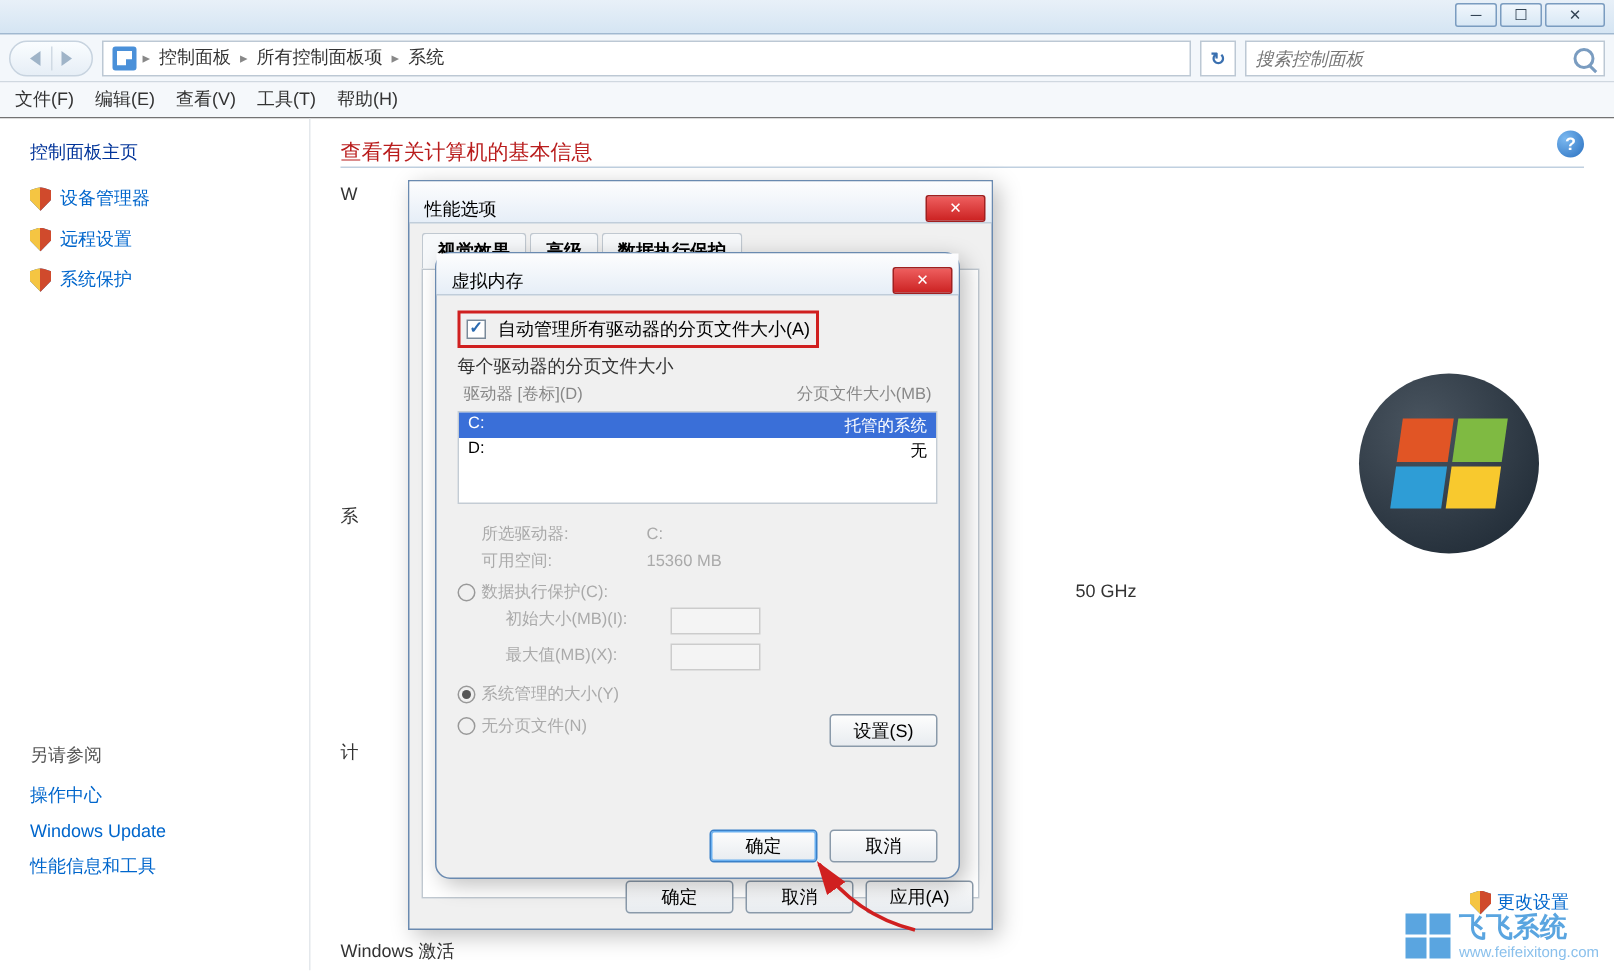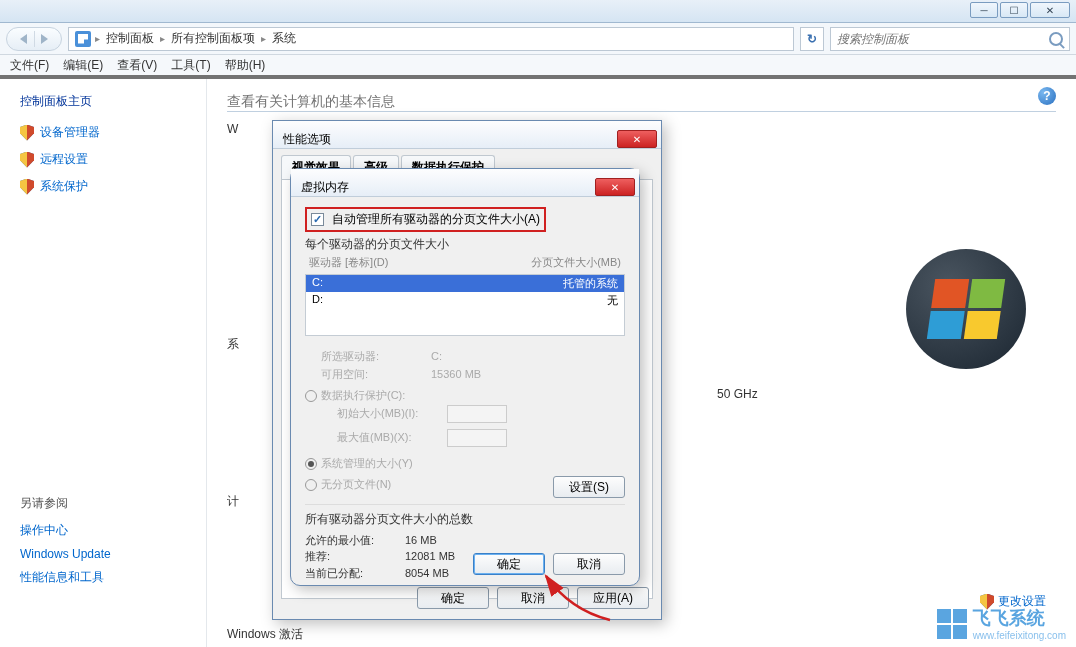--- a/index.html
+++ b/index.html
@@ -23,36 +23,36 @@
 .bc-icon::after{content:"";position:absolute;inset:3px;background:#fff;clip-path:polygon(0 0,100% 0,100% 60%,60% 60%,60% 100%,0 100%);}
 .bc-sep { color:#888; font-size:10px; }
 .bc-item { color:#333; padding:0 2px; }
 .refresh-btn{width:24px;height:24px;border:1px solid #bcc8d4;background:#fff;display:flex;align-items:center;justify-content:center;color:#3a70b0;font-weight:bold;}
 .searchbox { width:240px; height:24px; border:1px solid #bcc8d4; background:#fff; display:flex; align-items:center; padding:0 6px; position:relative;}
 .searchbox input{border:none;outline:none;flex:1;font-size:12px;color:#999;font-style:italic;}
 .search-icon{width:14px;height:14px;border:2px solid #7a9cc0;border-radius:50%;position:relative;}
 .search-icon::after{content:"";position:absolute;width:6px;height:2px;background:#7a9cc0;transform:rotate(45deg);bottom:-3px;right:-4px;}
 
 
-.menubar { height:24px; display:flex; align-items:center; padding:0 10px; gap:14px; border-bottom:4px solid #737373; background:#f5f8fb; }
+.menubar { height:24px; display:flex; align-items:center; padding:0 10px; gap:14px; border-bottom:1px solid #737373; background:#f5f8fb; }
 .menu-item { color:#333; cursor:pointer; }
 
 
 .main { display:flex; height: calc(647px - 23px - 32px - 24px); position:relative; }
 .sidebar { width:206px; background:#fff; padding:14px 0 14px 20px; }
 .sidebar-title { color:#003399; font-size:12px; margin-bottom:14px; }
 .side-link { display:flex; align-items:center; gap:6px; margin-bottom:10px; color:#0066cc; cursor:pointer; }
 .shield-icon{width:14px;height:16px;display:inline-block;background:#3a70b0;clip-path:polygon(50% 0,100% 15%,100% 55%,50% 100%,0 55%,0 15%);position:relative;}
 .shield-icon::after{content:"";position:absolute;inset:0;background:linear-gradient(90deg,#f5c542 50%,#d04a2c 50%);}
 .side-see-also{margin-top:300px;color:#555;}
 .side-see-also .hdr{color:#555;margin-bottom:10px;}
 .side-see-also a{display:block;color:#0066cc;margin-bottom:8px;cursor:pointer;}
 
 .content { flex:1; background:#fff; padding:14px 20px; position:relative; border-left:1px solid #e4e8ec;}
-.content-title{color:#737373;font-size:14px;border-bottom:1px solid #c0d0e0;padding-bottom:0;margin-bottom:10px;}
+.content-title{color:#b91c1c;font-size:14px;border-bottom:1px solid #c0d0e0;padding-bottom:0;margin-bottom:10px;}
 .freq-label{position:absolute;left:720px;top:380px;color:#333;}
 .change-settings{position:absolute;right:30px;top:514px;display:flex;align-items:center;gap:4px;color:#0066cc;cursor:pointer;}
 .help-icon{width:18px;height:18px;border-radius:50%;background:radial-gradient(circle at 30% 30%,#7ab8f0,#2a70c0);color:#fff;display:flex;align-items:center;justify-content:center;font-weight:bold;position:absolute;right:20px;top:8px;cursor:pointer;}
 .win-logo{position:absolute;right:50px;top:170px;width:120px;height:120px;border-radius:50%;background:radial-gradient(circle at 35% 30%,#4a5560,#1a2530);display:flex;align-items:center;justify-content:center;}
 .win-flag{width:70px;height:60px;display:grid;grid-template-columns:1fr 1fr;grid-template-rows:1fr 1fr;gap:3px;transform:skewX(-8deg);}
 .win-flag div:nth-child(1){background:#e15525;}
 .win-flag div:nth-child(2){background:#7fba42;}
 .win-flag div:nth-child(3){background:#2e9dd6;}
 .win-flag div:nth-child(4){background:#f8c92e;}
 .content-partial{color:#333;margin-top:6px;}
@@ -252,35 +252,20 @@
           <span class="lbl">最大值(MB)(X):</span>
           <span class="num-input"></span>
         </div>
       <div style="margin-top:8px;"><span class="radio checked"></span><span>系统管理的大小(Y)</span></div>
       <div style="margin-top:4px;">
         <span class="radio"></span><span>无分页文件(N)</span>
         <button class="std-btn set-btn">设置(S)</button>
       </div>
     </div>
 
-    <div class="totals">
-      <div class="hdr">所有驱动器分页文件大小的总数</div>
-      <div class="row">
-          <span class="lbl">允许的最小值:</span>
-          <span>16 MB</span>
-        </div>
-      <div class="row">
-          <span class="lbl">推荐:</span>
-          <span>12081 MB</span>
-        </div>
-      <div class="row">
-          <span class="lbl">当前已分配:</span>
-          <span>8054 MB</span>
-        </div>
-    </div>
   </div>
   <div class="vm-btns">
     <button class="std-btn focus">确定</button>
     <button class="std-btn">取消</button>
   </div>
 </div>
 
 <svg class="arrow" viewBox="0 0 80 55">
   <defs>
       <marker id="ah" markerWidth="10" markerHeight="10" refX="8" refY="3" orient="auto">

